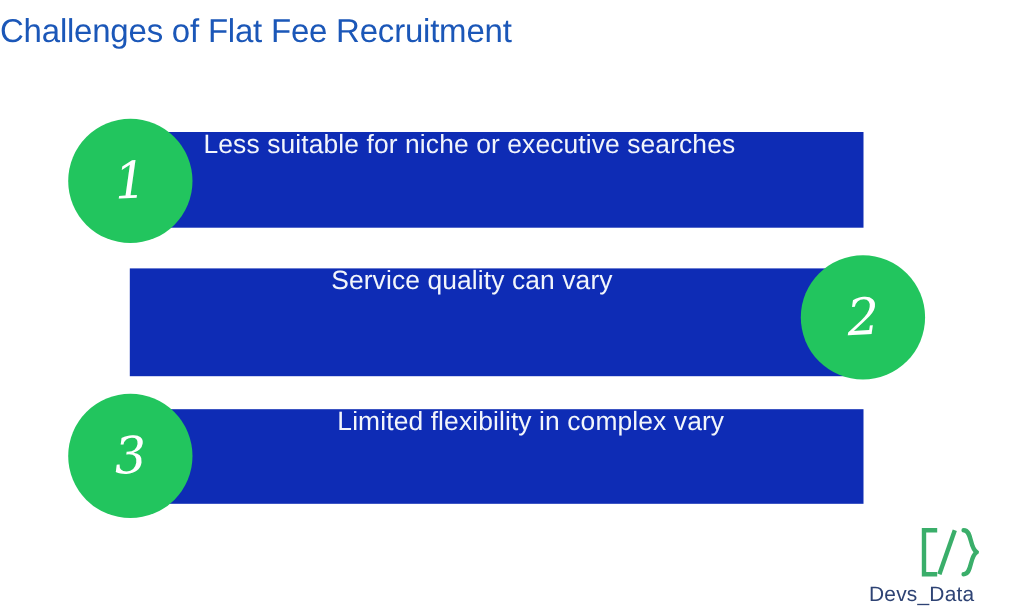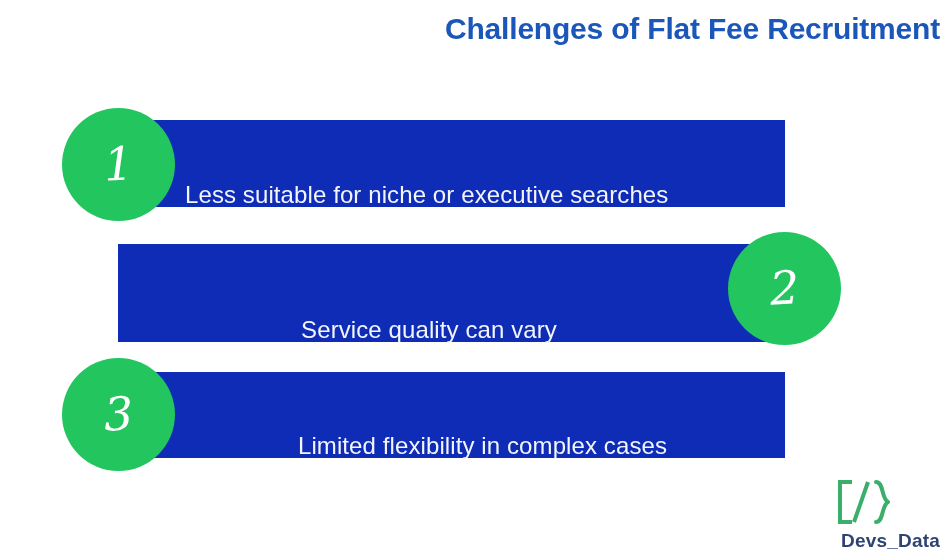--- a/index.html
+++ b/index.html
@@ -21,45 +21,45 @@
     height: 560px;
     background: #ffffff;
   }
 
   
   .title {
     position: absolute;
     top: 12px;
     left: 0;
     width: 940px;
-    text-align: right;
+    text-align: left;
     font-family: "Liberation Sans", sans-serif;
     font-size: 30px;
-    font-weight: bold;
+    font-weight: normal;
     color: #1B57B8;
     letter-spacing: -0.2px;
     white-space: nowrap;
   }
 
   
   .row {
     position: absolute;
     left: 0;
     width: 940px;
     height: 120px;
   }
   .row-1 { top: 100px; }
   .row-2 { top: 228px; }
   .row-3 { top: 353px; }
 
   .bar {
     position: absolute;
     background: #0E2CB5;
     display: flex;
-    align-items: flex-end;
+    align-items: flex-start;
     box-sizing: border-box;
   }
   .bar-1 {
     left: 110px;
     top: 20px;
     width: 675px;
     height: 87px;
     justify-content: flex-start;
     padding-left: 75px;
   }
@@ -128,24 +128,24 @@
     left: 42px;
     top: 0px;
     width: 66px;
     height: 48px;
   }
   .logo-name {
     position: absolute;
     left: 0;
     top: 52px;
     width: 150px;
-    text-align: right;
+    text-align: left;
     font-family: "Liberation Sans", sans-serif;
     font-size: 19px;
-    font-weight: bold;
+    font-weight: normal;
     color: #2E4374;
     letter-spacing: 0.2px;
     white-space: nowrap;
   }
 </style>
 </head>
 <body>
 
 <div class="canvas">
 
@@ -164,21 +164,21 @@
     <div class="bar bar-2">
       <span class="bar-text">Service quality can vary</span>
     </div>
     <div class="circle circle-2">
       <span class="circle-num">2</span>
     </div>
   </div>
 
   <div class="row row-3">
     <div class="bar bar-3">
-      <span class="bar-text">Limited flexibility in complex cases</span>
+      <span class="bar-text">Limited flexibility in complex vary</span>
     </div>
     <div class="circle circle-3">
       <span class="circle-num">3</span>
     </div>
   </div>
 
   <div class="logo">
     <div class="logo-mark">
       <svg viewBox="0 0 66 48" width="66" height="48" aria-hidden="true">
 

